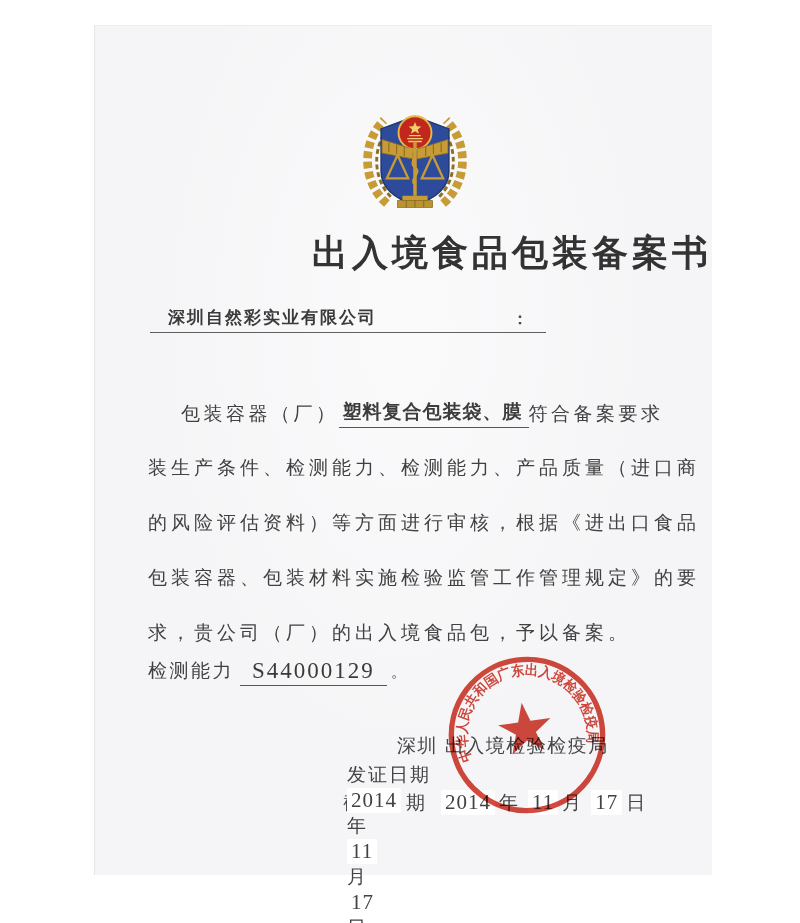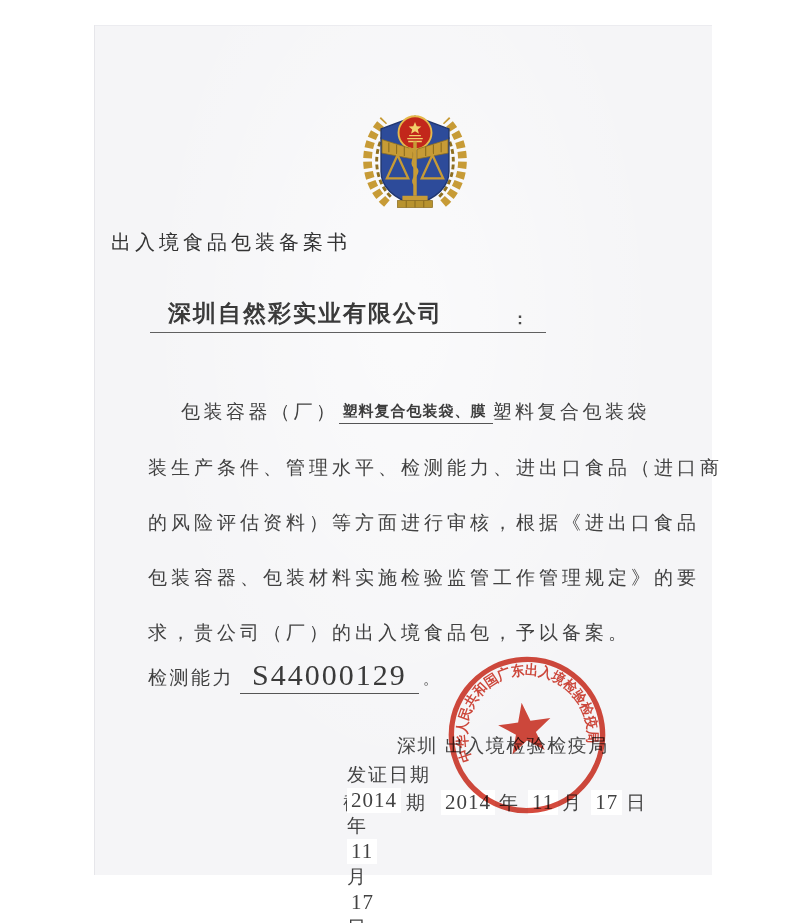--- a/index.html
+++ b/index.html
@@ -23,45 +23,45 @@
     box-shadow:-1px 0 0 #e6e6ea, 0 1px 0 #ececf0 inset;
   }
   
   .emblem{position:absolute;left:257px;top:68px;width:126px;height:128px;}
   .emblem .gold{fill:var(--emblem-gold);}
   .emblem .gold-line{stroke:var(--emblem-gold);fill:none;}
   .emblem .gold-dk{stroke:var(--emblem-gold-dark);fill:none;}
   
   .title{
     position:absolute;left:0;top:204px;width:100%;padding-left:16px;
-    text-align:left;font-size:20px;font-weight:normal;letter-spacing:4px;color:#333;
+    text-align:right;font-size:36px;font-weight:bold;letter-spacing:4px;color:#333;
   }
   
   .company-line{
     position:absolute;left:55px;top:272px;width:396px;height:36px;
     border-bottom:1.5px solid #606060;
   }
-  .company-name{position:absolute;left:18px;bottom:3px;font-size:23px;font-weight:bold;letter-spacing:2px;color:#3a3a3a;}
+  .company-name{position:absolute;left:18px;bottom:3px;font-size:17px;font-weight:bold;letter-spacing:2px;color:#3a3a3a;}
   .company-colon{position:absolute;right:18px;bottom:2px;font-size:16px;font-weight:bold;color:#4a4a4a;}
   
   .bline{position:absolute;left:53px;font-size:19px;letter-spacing:4px;color:#414141;white-space:nowrap;}
   .l1{top:374px;left:86px;letter-spacing:3.5px;}
   .l2{top:430px;}
   .l3{top:485px;}
   .l4{top:540px;}
   .l5{top:595px;}
   .product{
-    display:inline-block;font-size:15px;font-weight:bold;letter-spacing:1px;
+    display:inline-block;font-size:19px;font-weight:bold;letter-spacing:1px;
     border-bottom:1.5px solid #555;padding:0 6px 2px 4px;vertical-align:2px;color:#3c3c3c;
   }
   
   .code-line{position:absolute;left:53px;top:633px;font-size:19px;letter-spacing:2.5px;color:#414141;}
   .code-value{
     display:inline-block;font-family:"Liberation Serif","DejaVu Serif",serif;
-    font-size:30px;letter-spacing:2px;border-bottom:1.5px solid #555;
+    font-size:23px;letter-spacing:2px;border-bottom:1.5px solid #555;
     padding:0 12px 1px 12px;margin-left:6px;color:#3a3a3a;vertical-align:-1px;
   }
   .code-period{font-size:16px;color:#555;margin-left:4px;}
   
   .issuer{position:absolute;left:302px;top:708px;font-size:19px;letter-spacing:1.5px;color:#464646;white-space:pre;}
   .date-row{position:absolute;left:248px;display:flex;align-items:baseline;font-size:19px;color:#424242;white-space:nowrap;}
   .date-issue{top:737px;flex-direction:column;}
   .date-expiry{top:765px;}
   .date-label{letter-spacing:2px;margin-right:14px;}
   .num{
@@ -115,23 +115,23 @@
     </svg>
 
     <div class="title">出入境食品包装备案书</div>
 
     <div class="company-line">
       <span class="company-name">深圳自然彩实业有限公司</span>
       <span class="company-colon">：</span>
     </div>
 
     <div class="bline l1">
-      <span>包装容器（厂）</span><span class="product">塑料复合包装袋、膜</span><span>塑料复合包装袋</span>
+      <span>包装容器（厂）</span><span class="product">塑料复合包装袋、膜</span><span>符合备案要求</span>
     </div>
-    <div class="bline l2">装生产条件、管理水平、检测能力、进出口食品（进口商</div>
+    <div class="bline l2">装生产条件、检测能力、检测能力、产品质量（进口商</div>
     <div class="bline l4">包装容器、包装材料实施检验监管工作管理规定》的要</div>
     <div class="bline l3">的风险评估资料）等方面进行审核，根据《进出口食品</div>
     <div class="bline l5">求，贵公司（厂）的出入境食品包，予以备案。</div>
 
     <div class="code-line">
       <span>检测能力</span><span class="code-value">S44000129</span><span class="code-period">。</span>
     </div>
 
     <div class="issuer">深圳 出入境检验检疫局</div>
 

